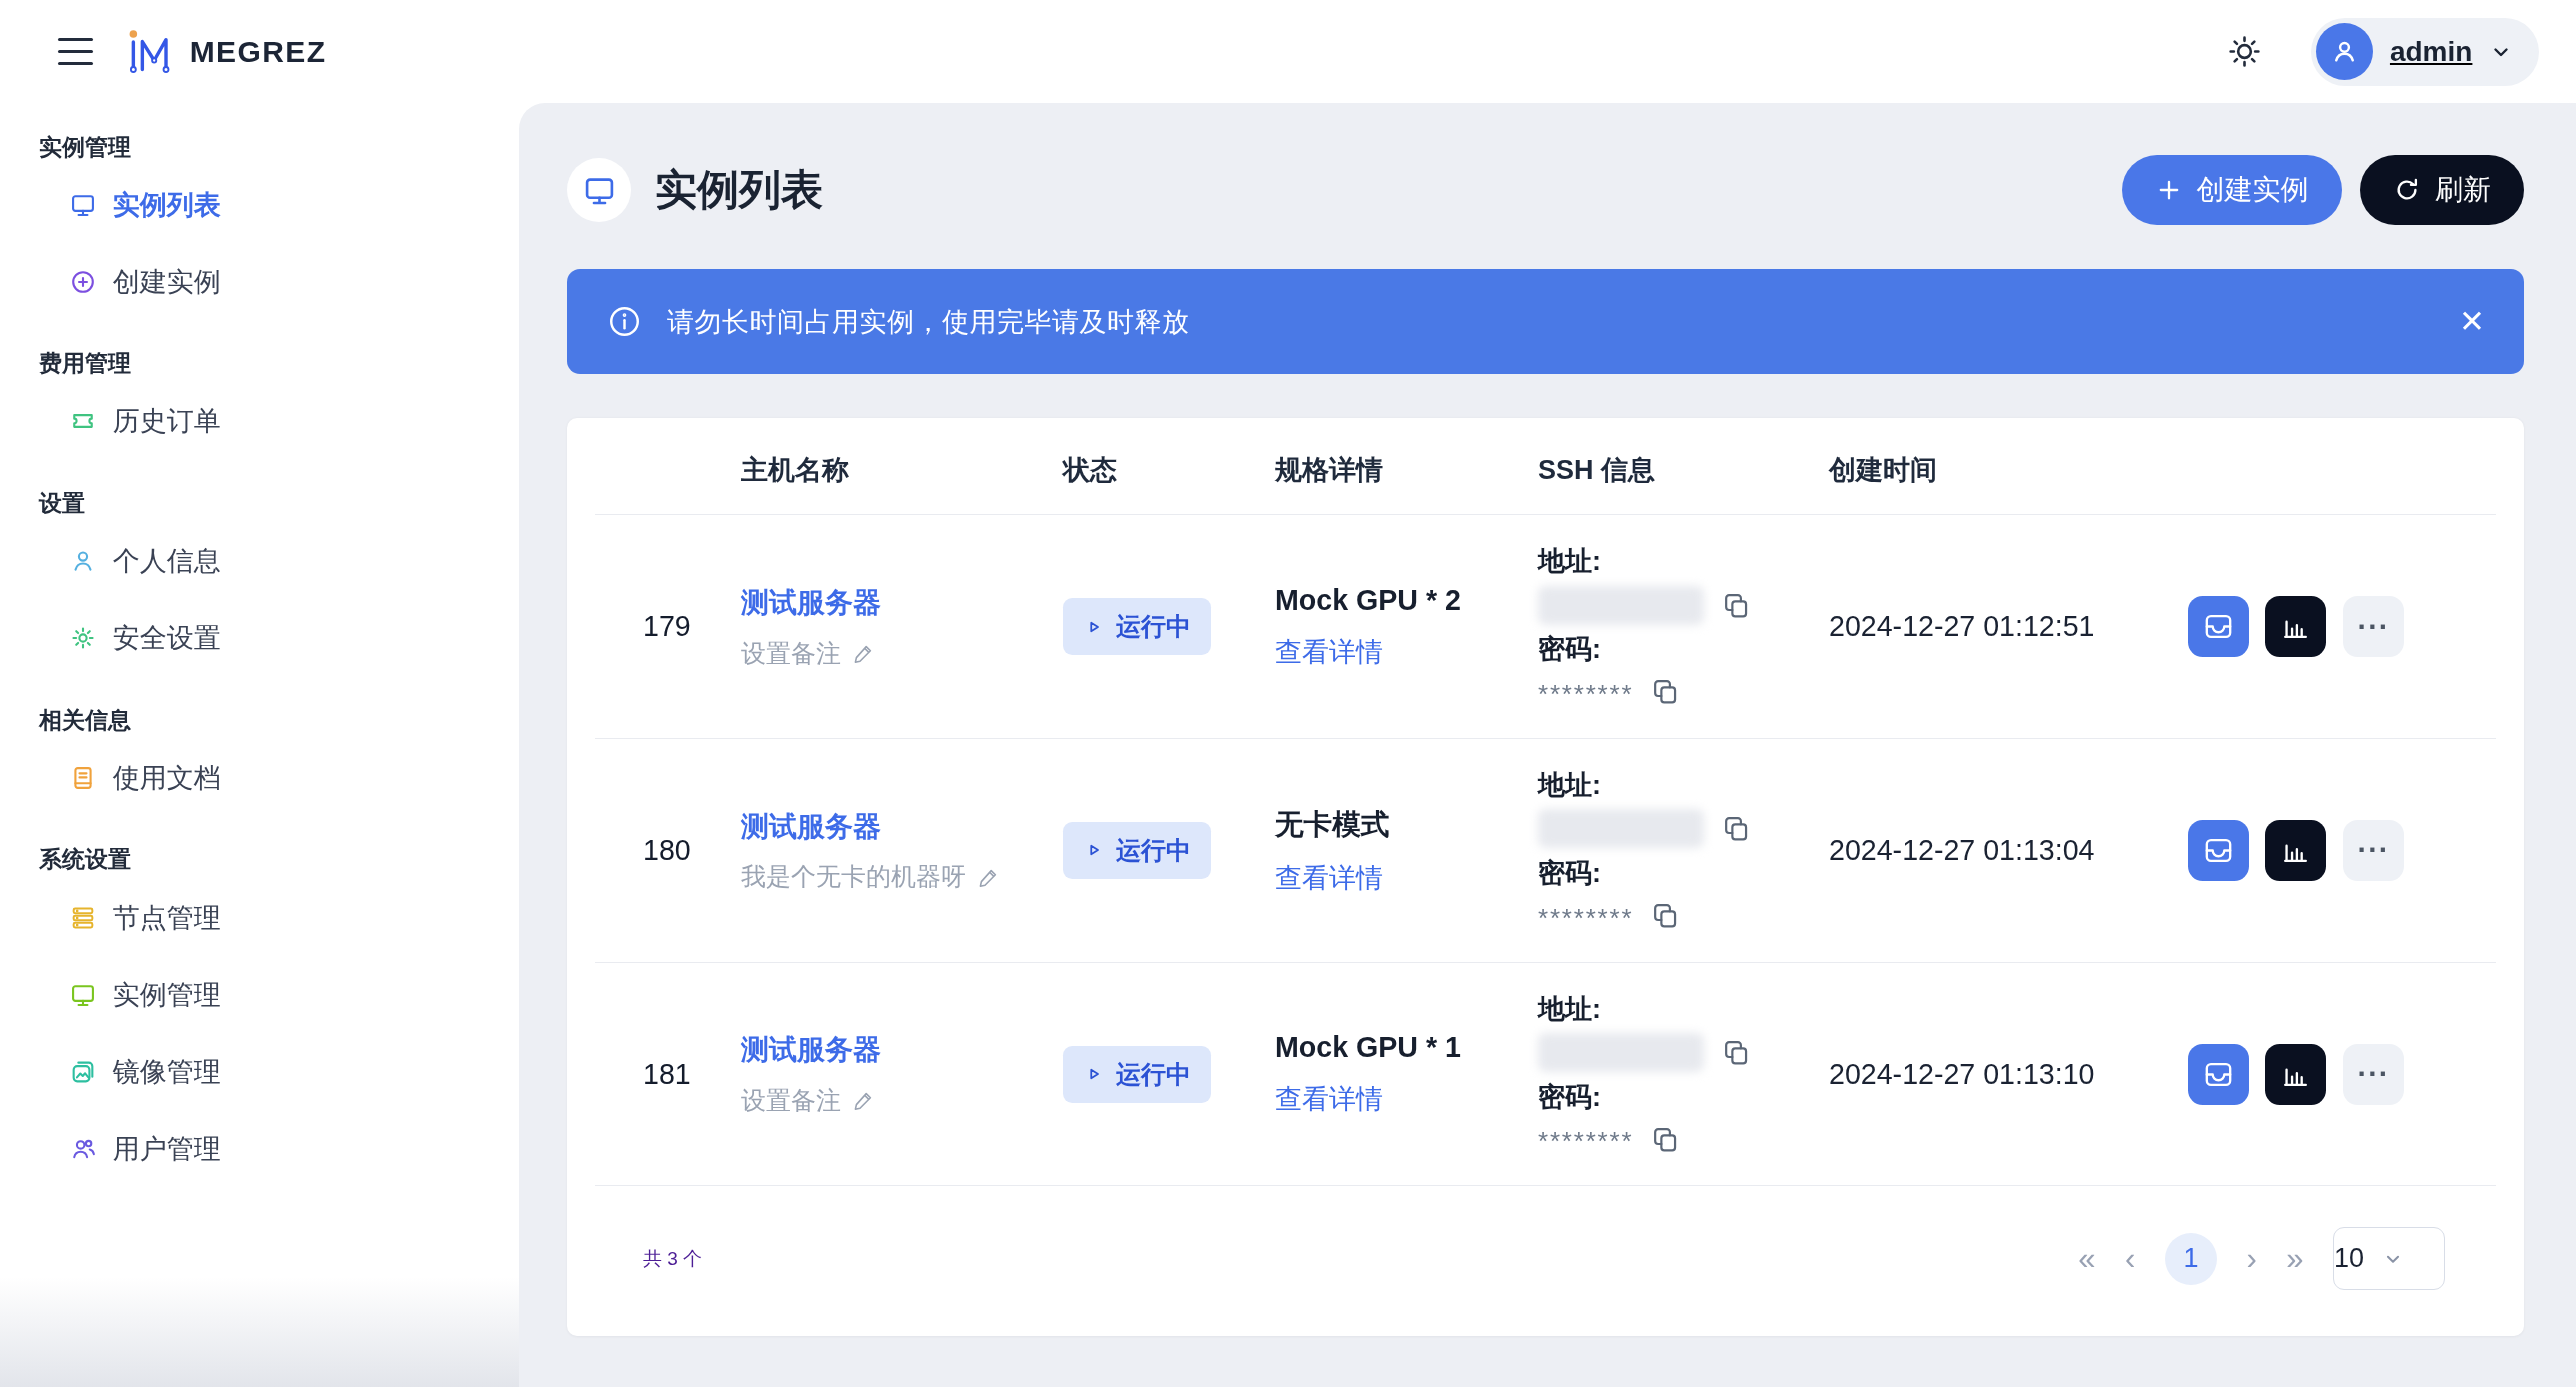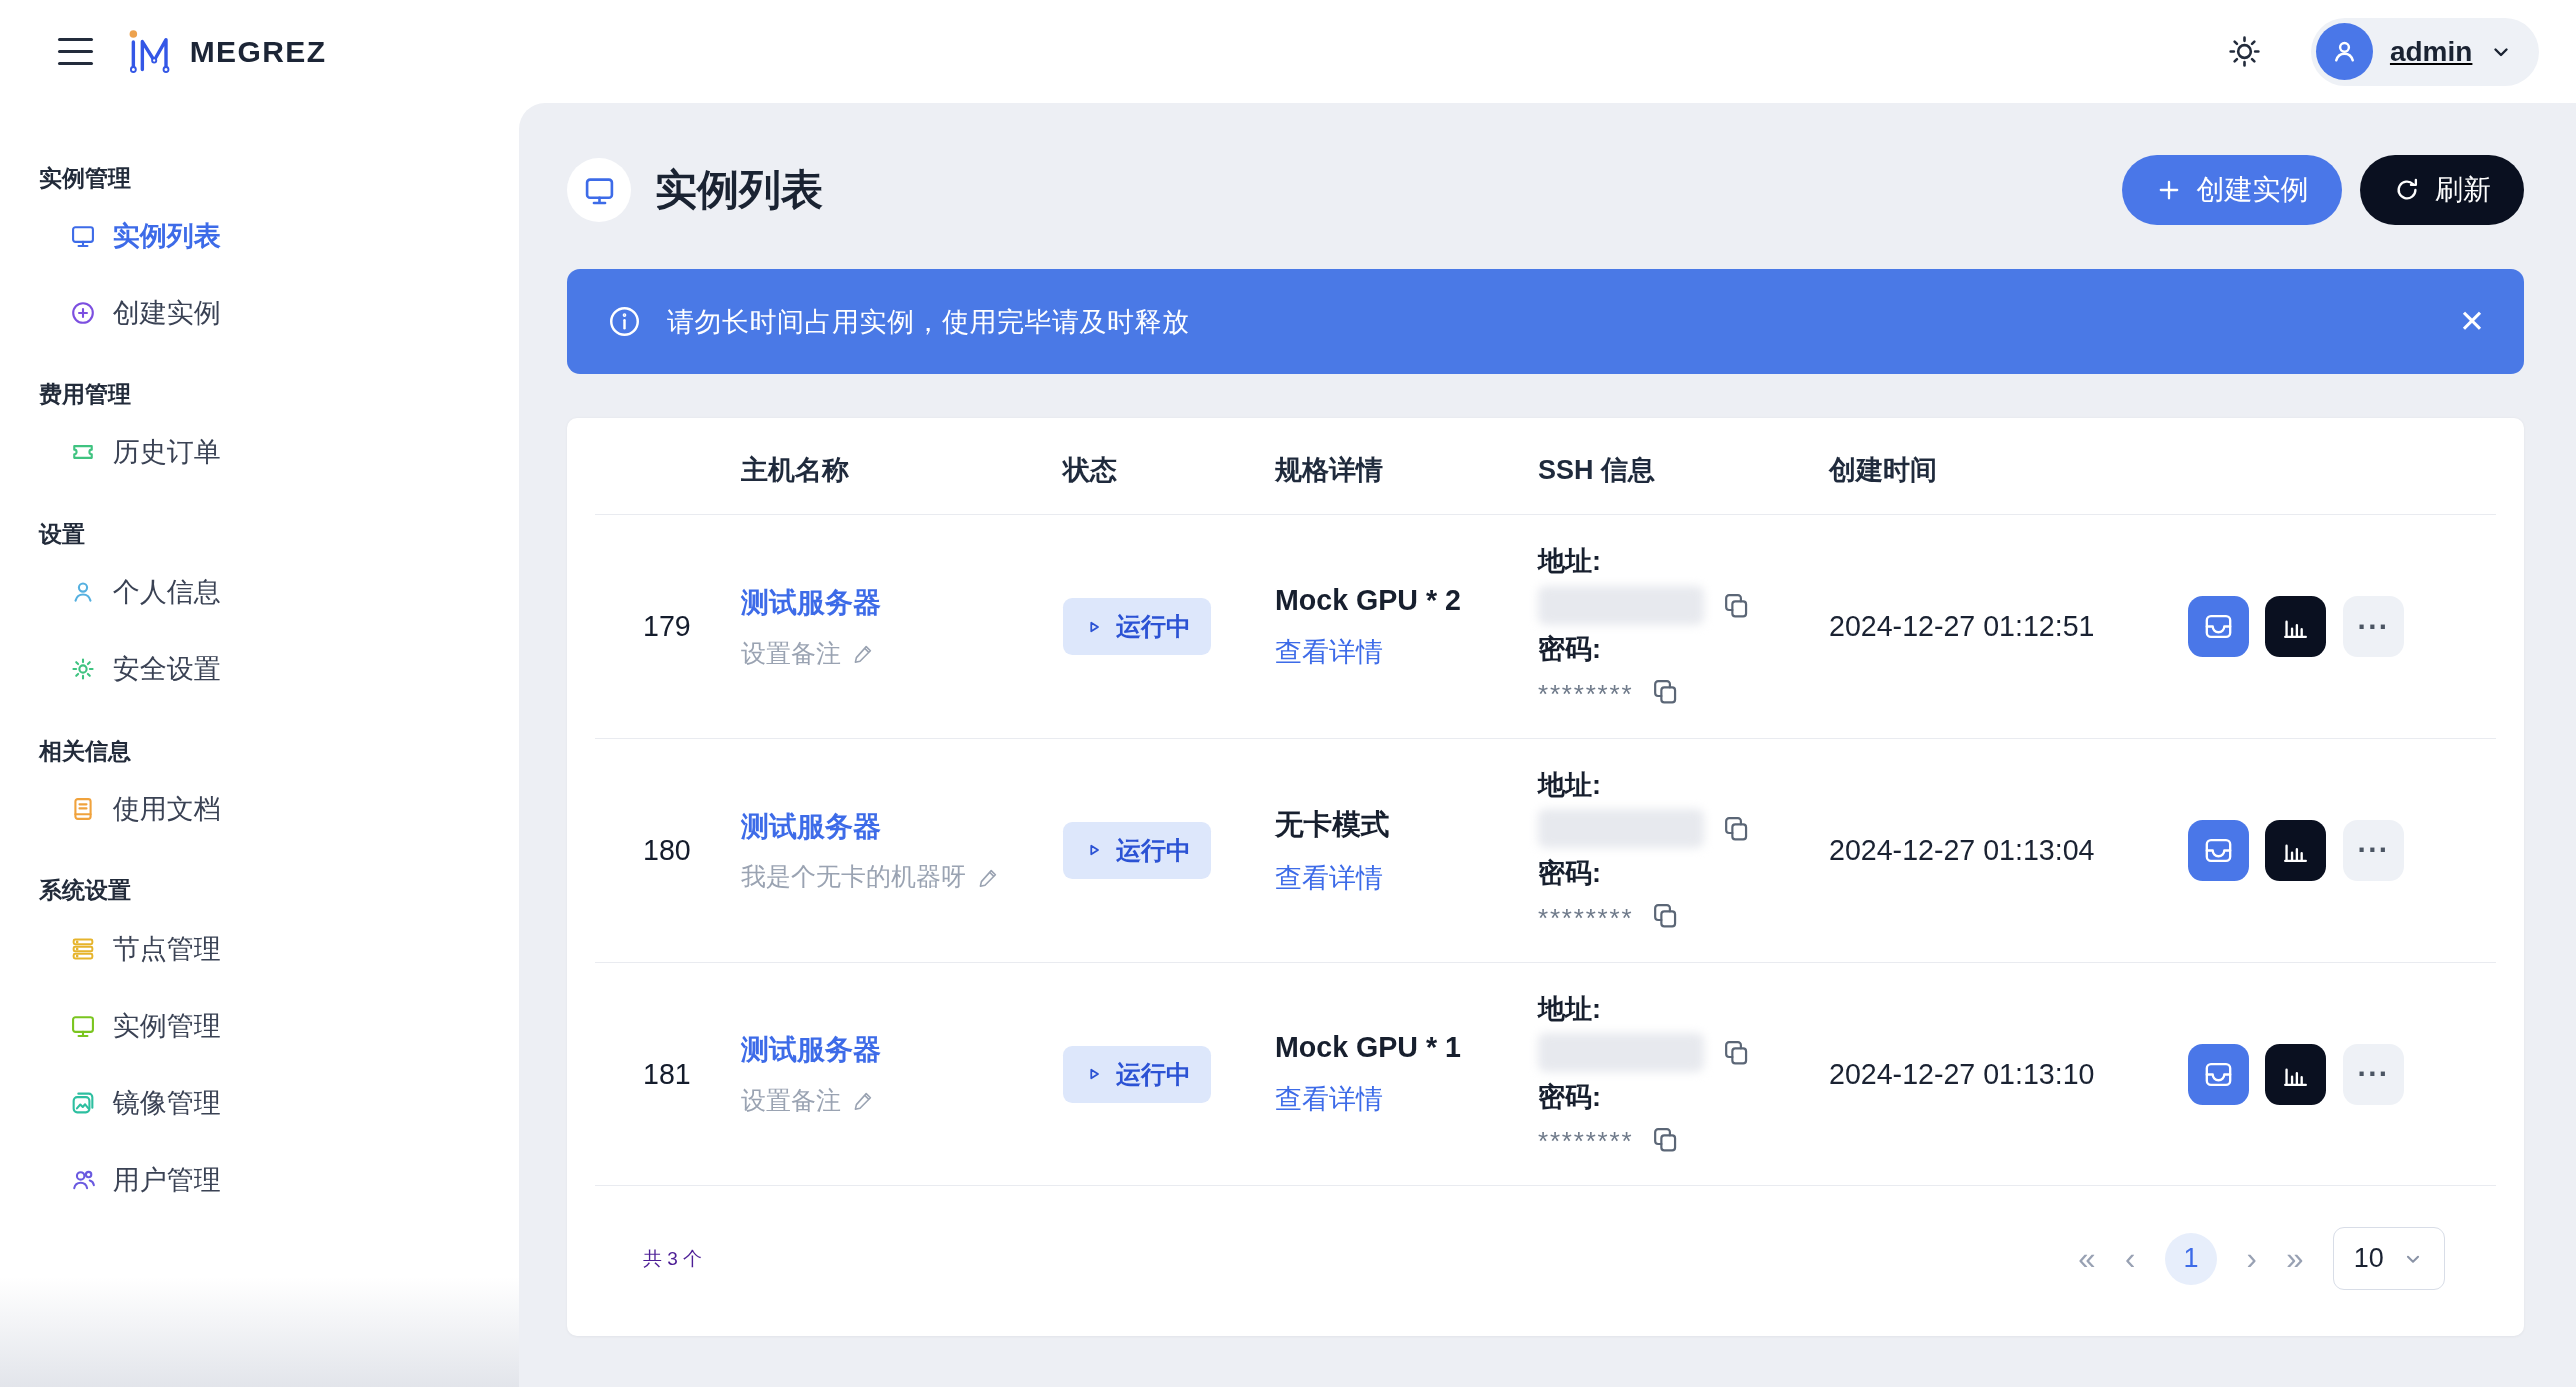--- a/index.html
+++ b/index.html
@@ -19,21 +19,21 @@
   .brand-wrap { display:flex; align-items:center; gap:14.7px;text-align:right; }
   .brand { font-size:30px; font-weight:700; letter-spacing:1.4px; color:#1c2536; }
   .topbar-spacer { flex:1; }
   .theme-btn { background:none; border:none; cursor:pointer; display:flex; margin-right:24px; }
   .user-pill { display:flex; align-items:center; gap:16.6px; background:#eef1f6; border:none; cursor:pointer;
                border-radius:37px; padding:5.5px 26px 5.5px 5.5px; height:68px;text-decoration:underline; }
   .avatar { width:57px; height:57px; border-radius:50%; background:#4a77e8; display:flex; align-items:center; justify-content:center; }
   .user-name { font-size:28px; font-weight:600; color:#1a2332; }
 
   
-  .sidebar { position:absolute; top:118px; left:0; width:519px; bottom:0; background:#fff; padding-top:16.6px; z-index:2; }
+  .sidebar { position:absolute; top:87px; left:0; width:519px; bottom:0; background:#fff; padding-top:16.6px; z-index:2; }
   .sidebar::after { content:""; position:absolute; left:0; right:0; bottom:0; height:111px; pointer-events:none;
                     background:linear-gradient(to bottom, rgba(235,237,242,0), rgba(221,224,231,.85)); }
   .nav-label { margin:28px 0 3.7px 39px; font-size:23px; font-weight:700; color:#222b3a; }
   .nav-item { display:flex; align-items:center; gap:15.7px; height:77px; padding-left:69px; cursor:pointer; }
   .nav-icon { width:28px; height:28px; display:flex; align-items:center; justify-content:center; flex:none; }
   .nav-text { font-size:27px; font-weight:500; color:#3a4254; }
   .nav-item.active .nav-text { color:#3d6be8; font-weight:600; }
 
   
   .main { position:absolute; top:103px; left:519px; right:0; bottom:0; background:#edeff4;
@@ -87,21 +87,21 @@
   .action-monitor { background:#0a1020; }
   .action-more { background:#eef1f6; color:#4b5563; font-size:29.5px; font-weight:700; letter-spacing:0.9px; }
 
   .tfoot { display:flex; justify-content:space-between; align-items:center; padding:41px 51px 46px 48px; }
   .total { font-size:19px; color:#4c1d95; }
   .pager { display:flex; align-items:center; gap:29.5px; }
   .pg-arrow { background:none; border:none; cursor:pointer; color:#98a1b3; font-size:31px; line-height:1; }
   .page-num { width:52px; height:52px; border-radius:50%; background:#e7eefb; color:#3d6be8; border:none; cursor:pointer;
               display:flex; align-items:center; justify-content:center; font-size:27px; }
   .page-size { height:63px; min-width:112px; border:1.8px solid #d8dde7; border-radius:11px; background:#fff; cursor:pointer;
-               display:flex; align-items:center; justify-content:center; gap:18.4px; font-size:27px; color:#1a2232; }
+               display:flex; align-items:center; justify-content:flex-start; gap:18.4px; font-size:27px; color:#1a2232; }
   svg { display:block; }
 </style>
 </head>
 <body>
 
 <div class="app">
 
   <header class="topbar">
     <button class="hamburger">
       <span></span>

